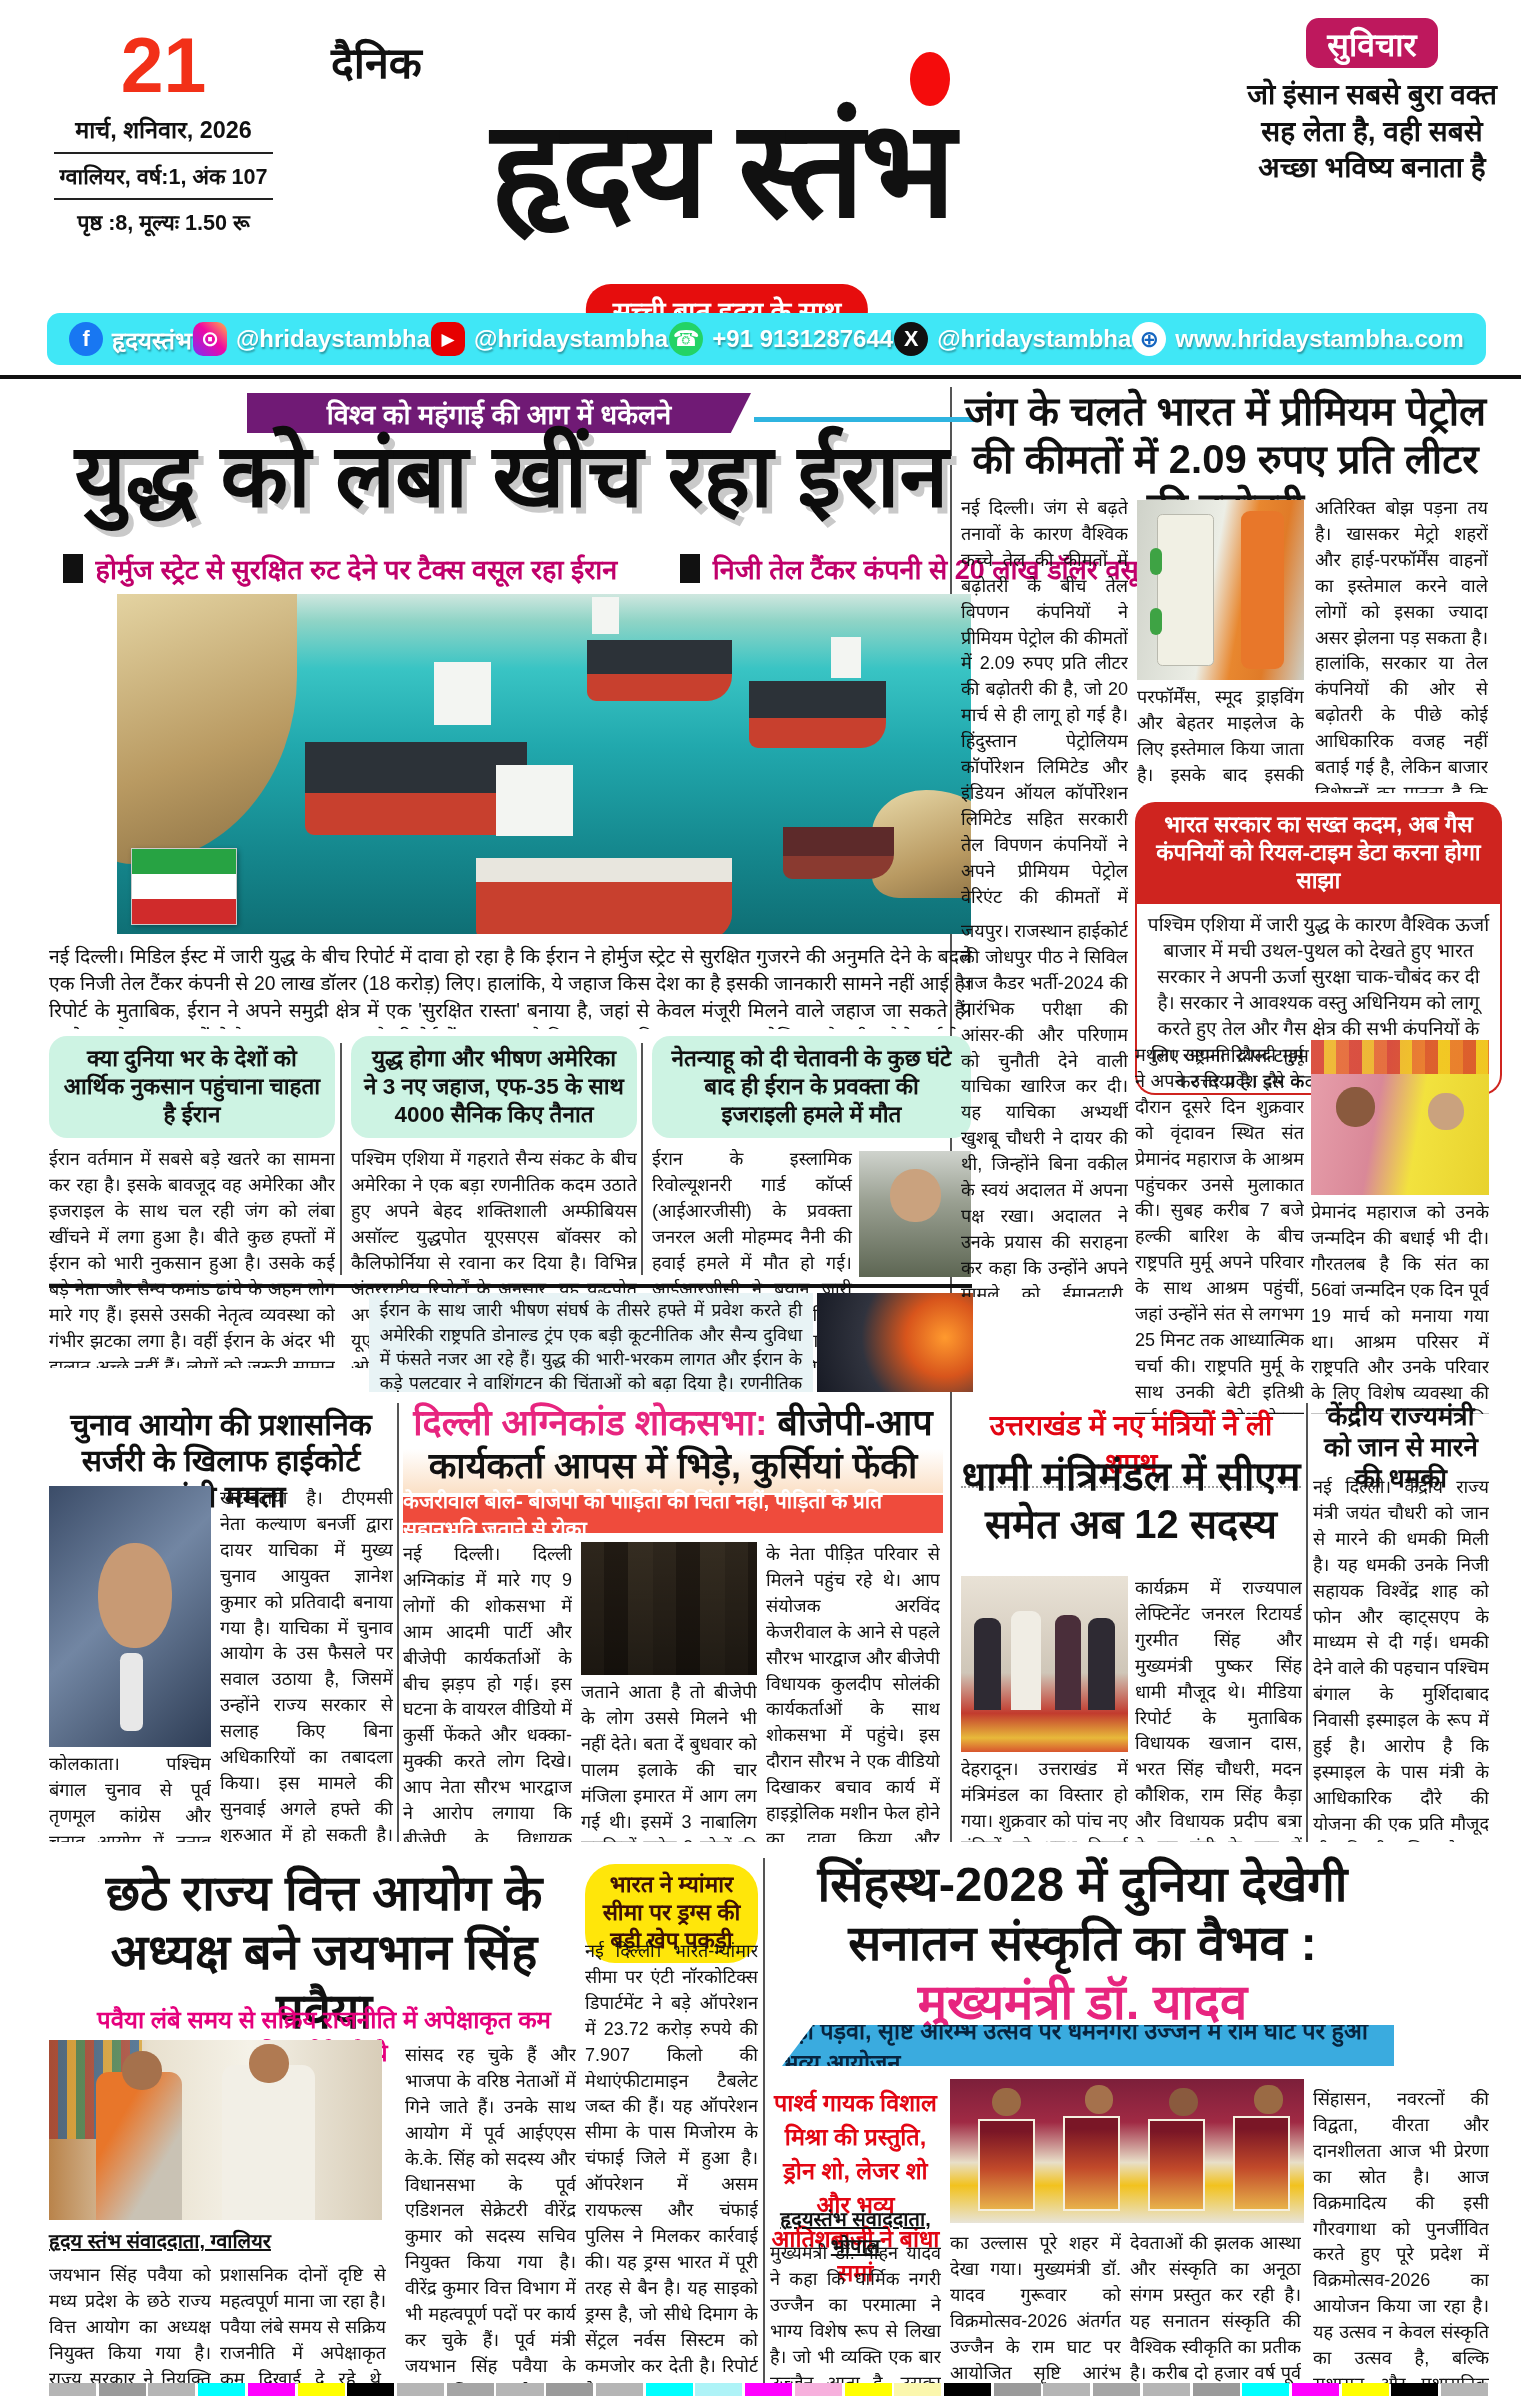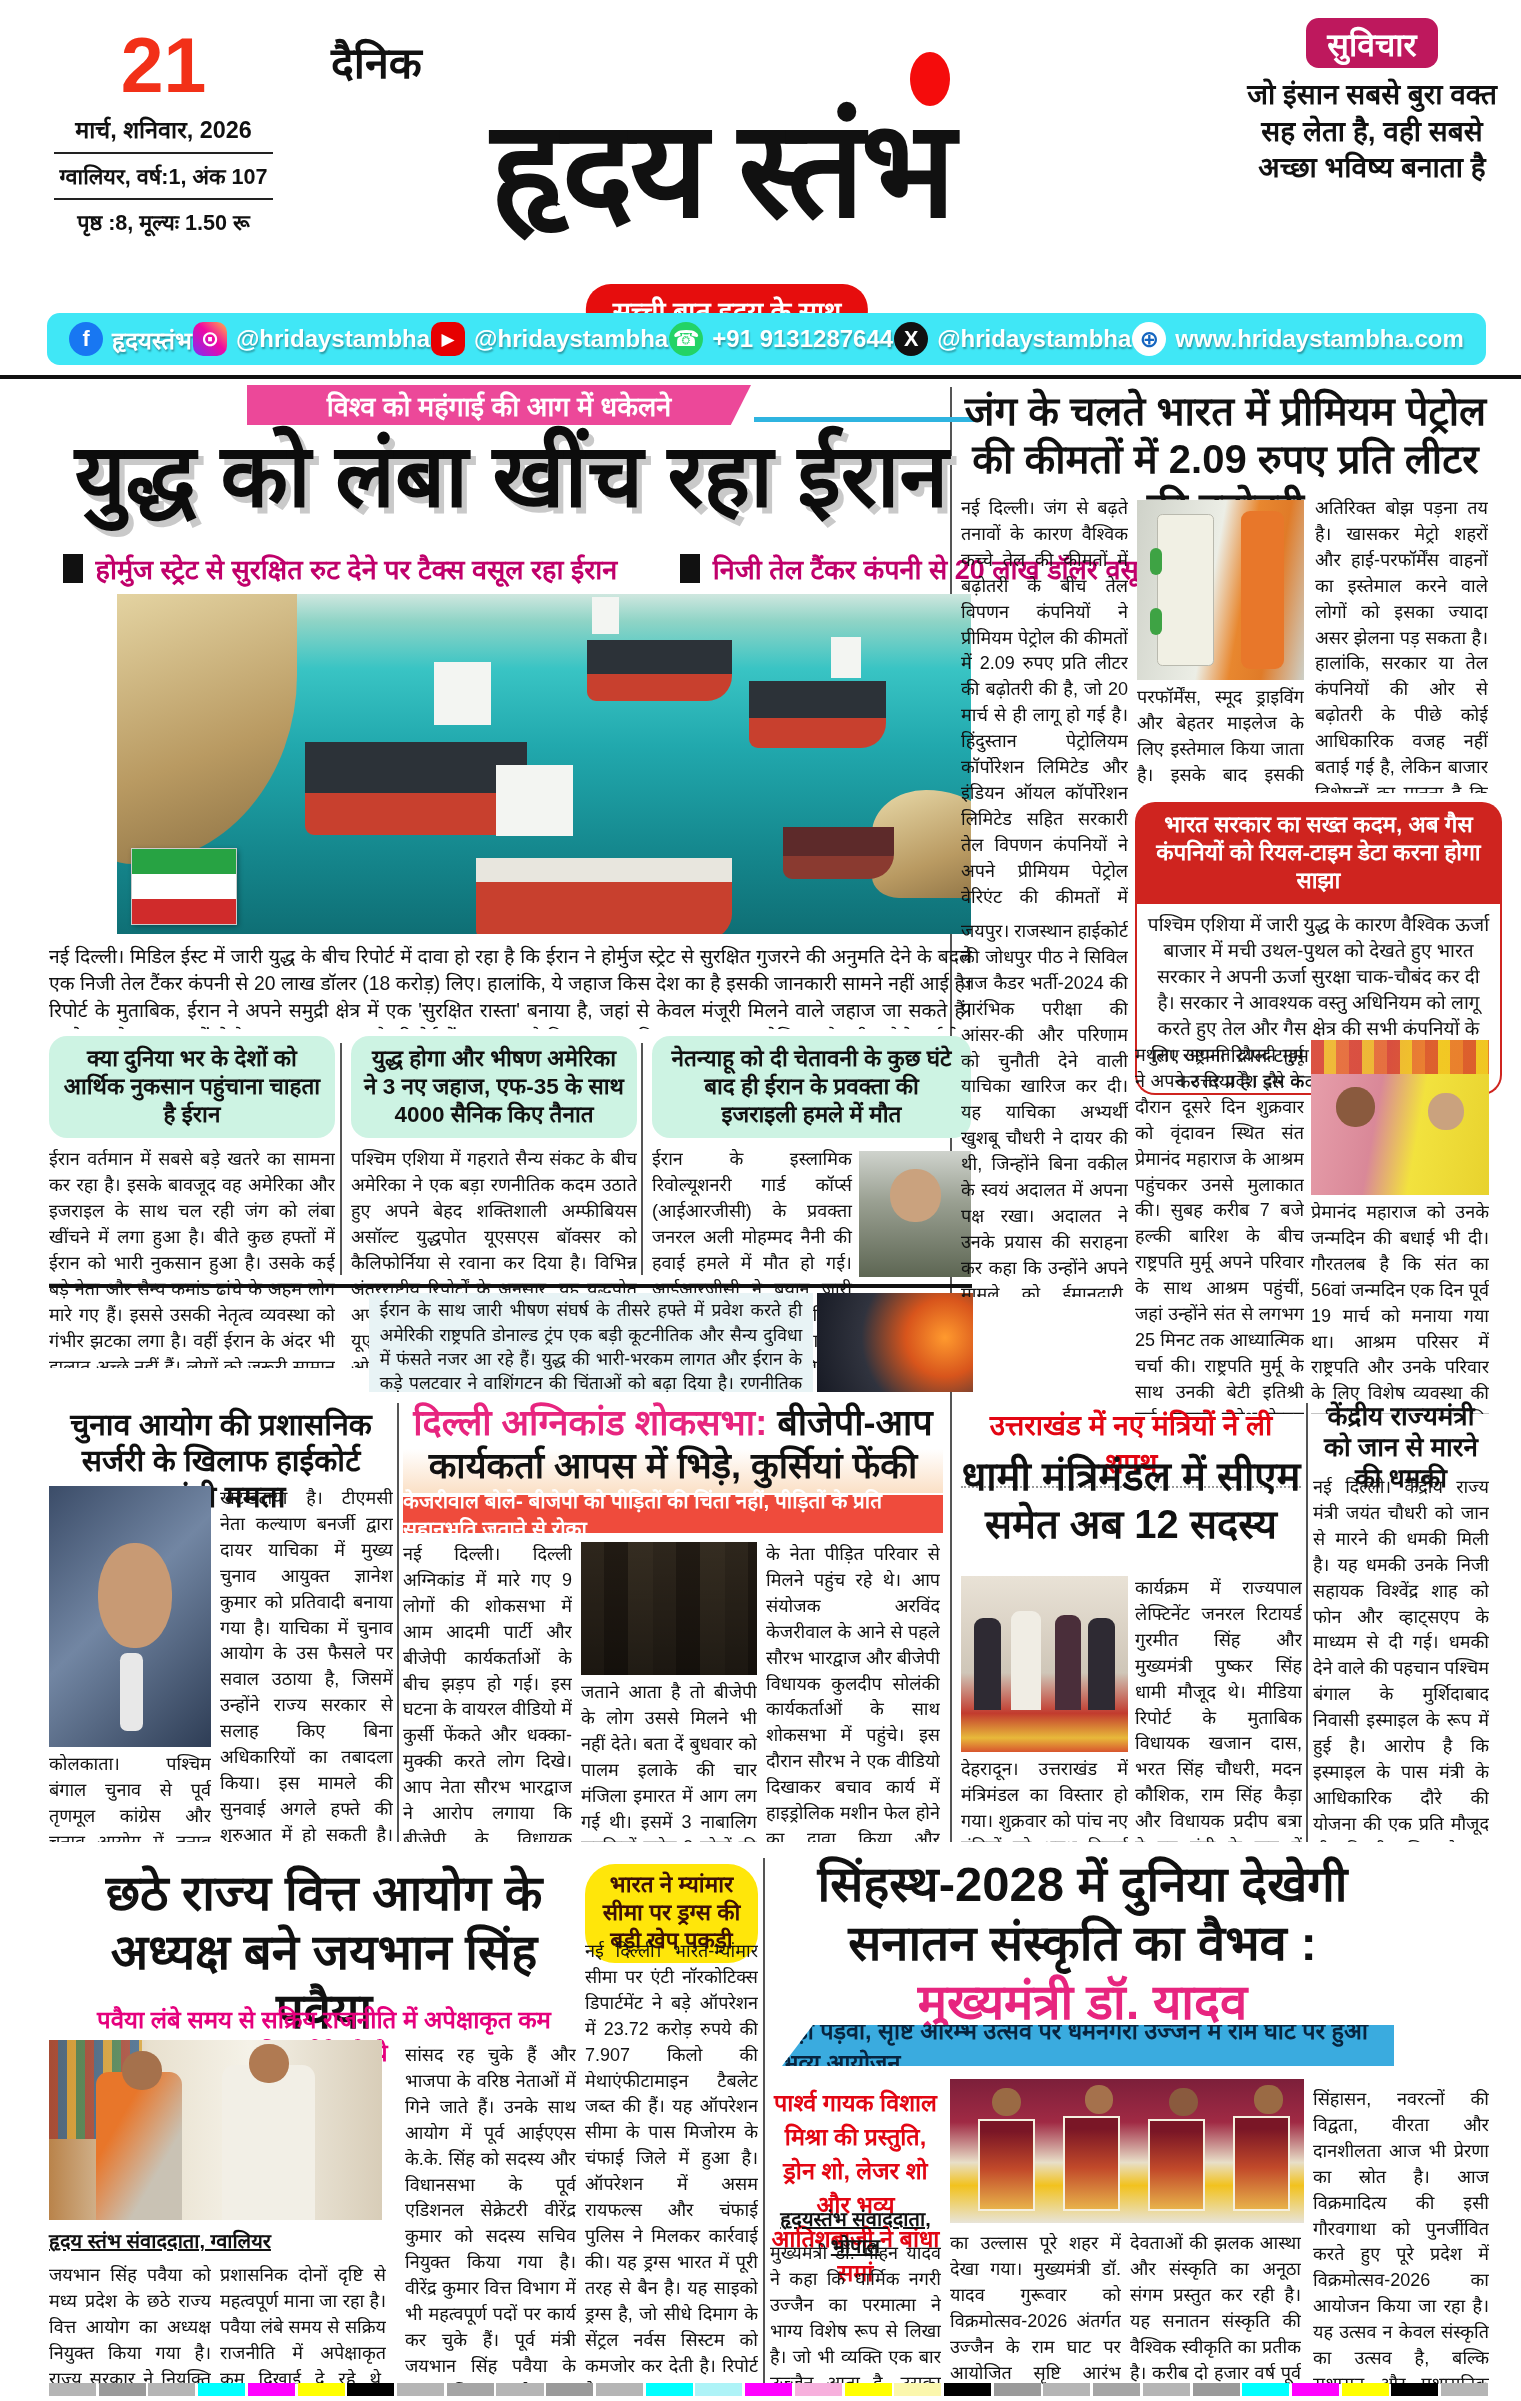--- a/index.html
+++ b/index.html
@@ -33,22 +33,22 @@
   .i-fb { background:#1877f2; }
   .i-ig { background:linear-gradient(45deg,#7b2ff7,#f107a3 55%,#ffb545); border-radius:10px; }
   .i-yt { background:#e60000; border-radius:10px; font-size:17px; }
   .i-wa { background:#23d366; }
   .i-x  { background:#111; }
   .i-web{ background:#fff; color:#1565c0; font-size:23.4px; }
 
   .black-rule { background:#111; }
 
   
-  .kicker { background:#ec4899; color:#fff; font-weight:bold; font-size:27px; display:flex; align-items:center;
-            justify-content:center; clip-path:polygon(0 0,100% 0,96% 100%,0 100%); }
+  .kicker { background:#701a75; color:#fff; font-weight:bold; font-size:27px; display:flex; align-items:center;
+            justify-content:center; clip-path:polygon(0 0,100% 0,96% 100%,0 100%);margin-top:8px; }
   .lead-headline { font-size:88px; font-weight:bold; color:#0c0c0c; text-shadow:5.4px 6.3px 0 #c9c9c9; line-height:1.05; white-space:nowrap; }
   .lead-bullets { display:flex; gap:63px; }
   .lead-bullet { display:flex; align-items:center; gap:12.6px; }
   .lead-bullet .sq { width:20px; height:29px; background:#111; }
   .lead-bullet .txt { color:#c0006b; font-weight:bold; font-size:27px; white-space:nowrap; }
   .lead-body { font-size:19.3px; line-height:1.4; font-weight:500; }
 
   .mint-title { background:#cdf3e3; border-radius:18px; font-weight:bold; font-size:22.5px; line-height:1.25;
                 padding:9px 12.6px; text-align:center; min-height:77px; display:flex; align-items:center; justify-content:center; }
   .col-body { font-size:18px; line-height:1.44; text-align:justify; margin-top:9px; }

